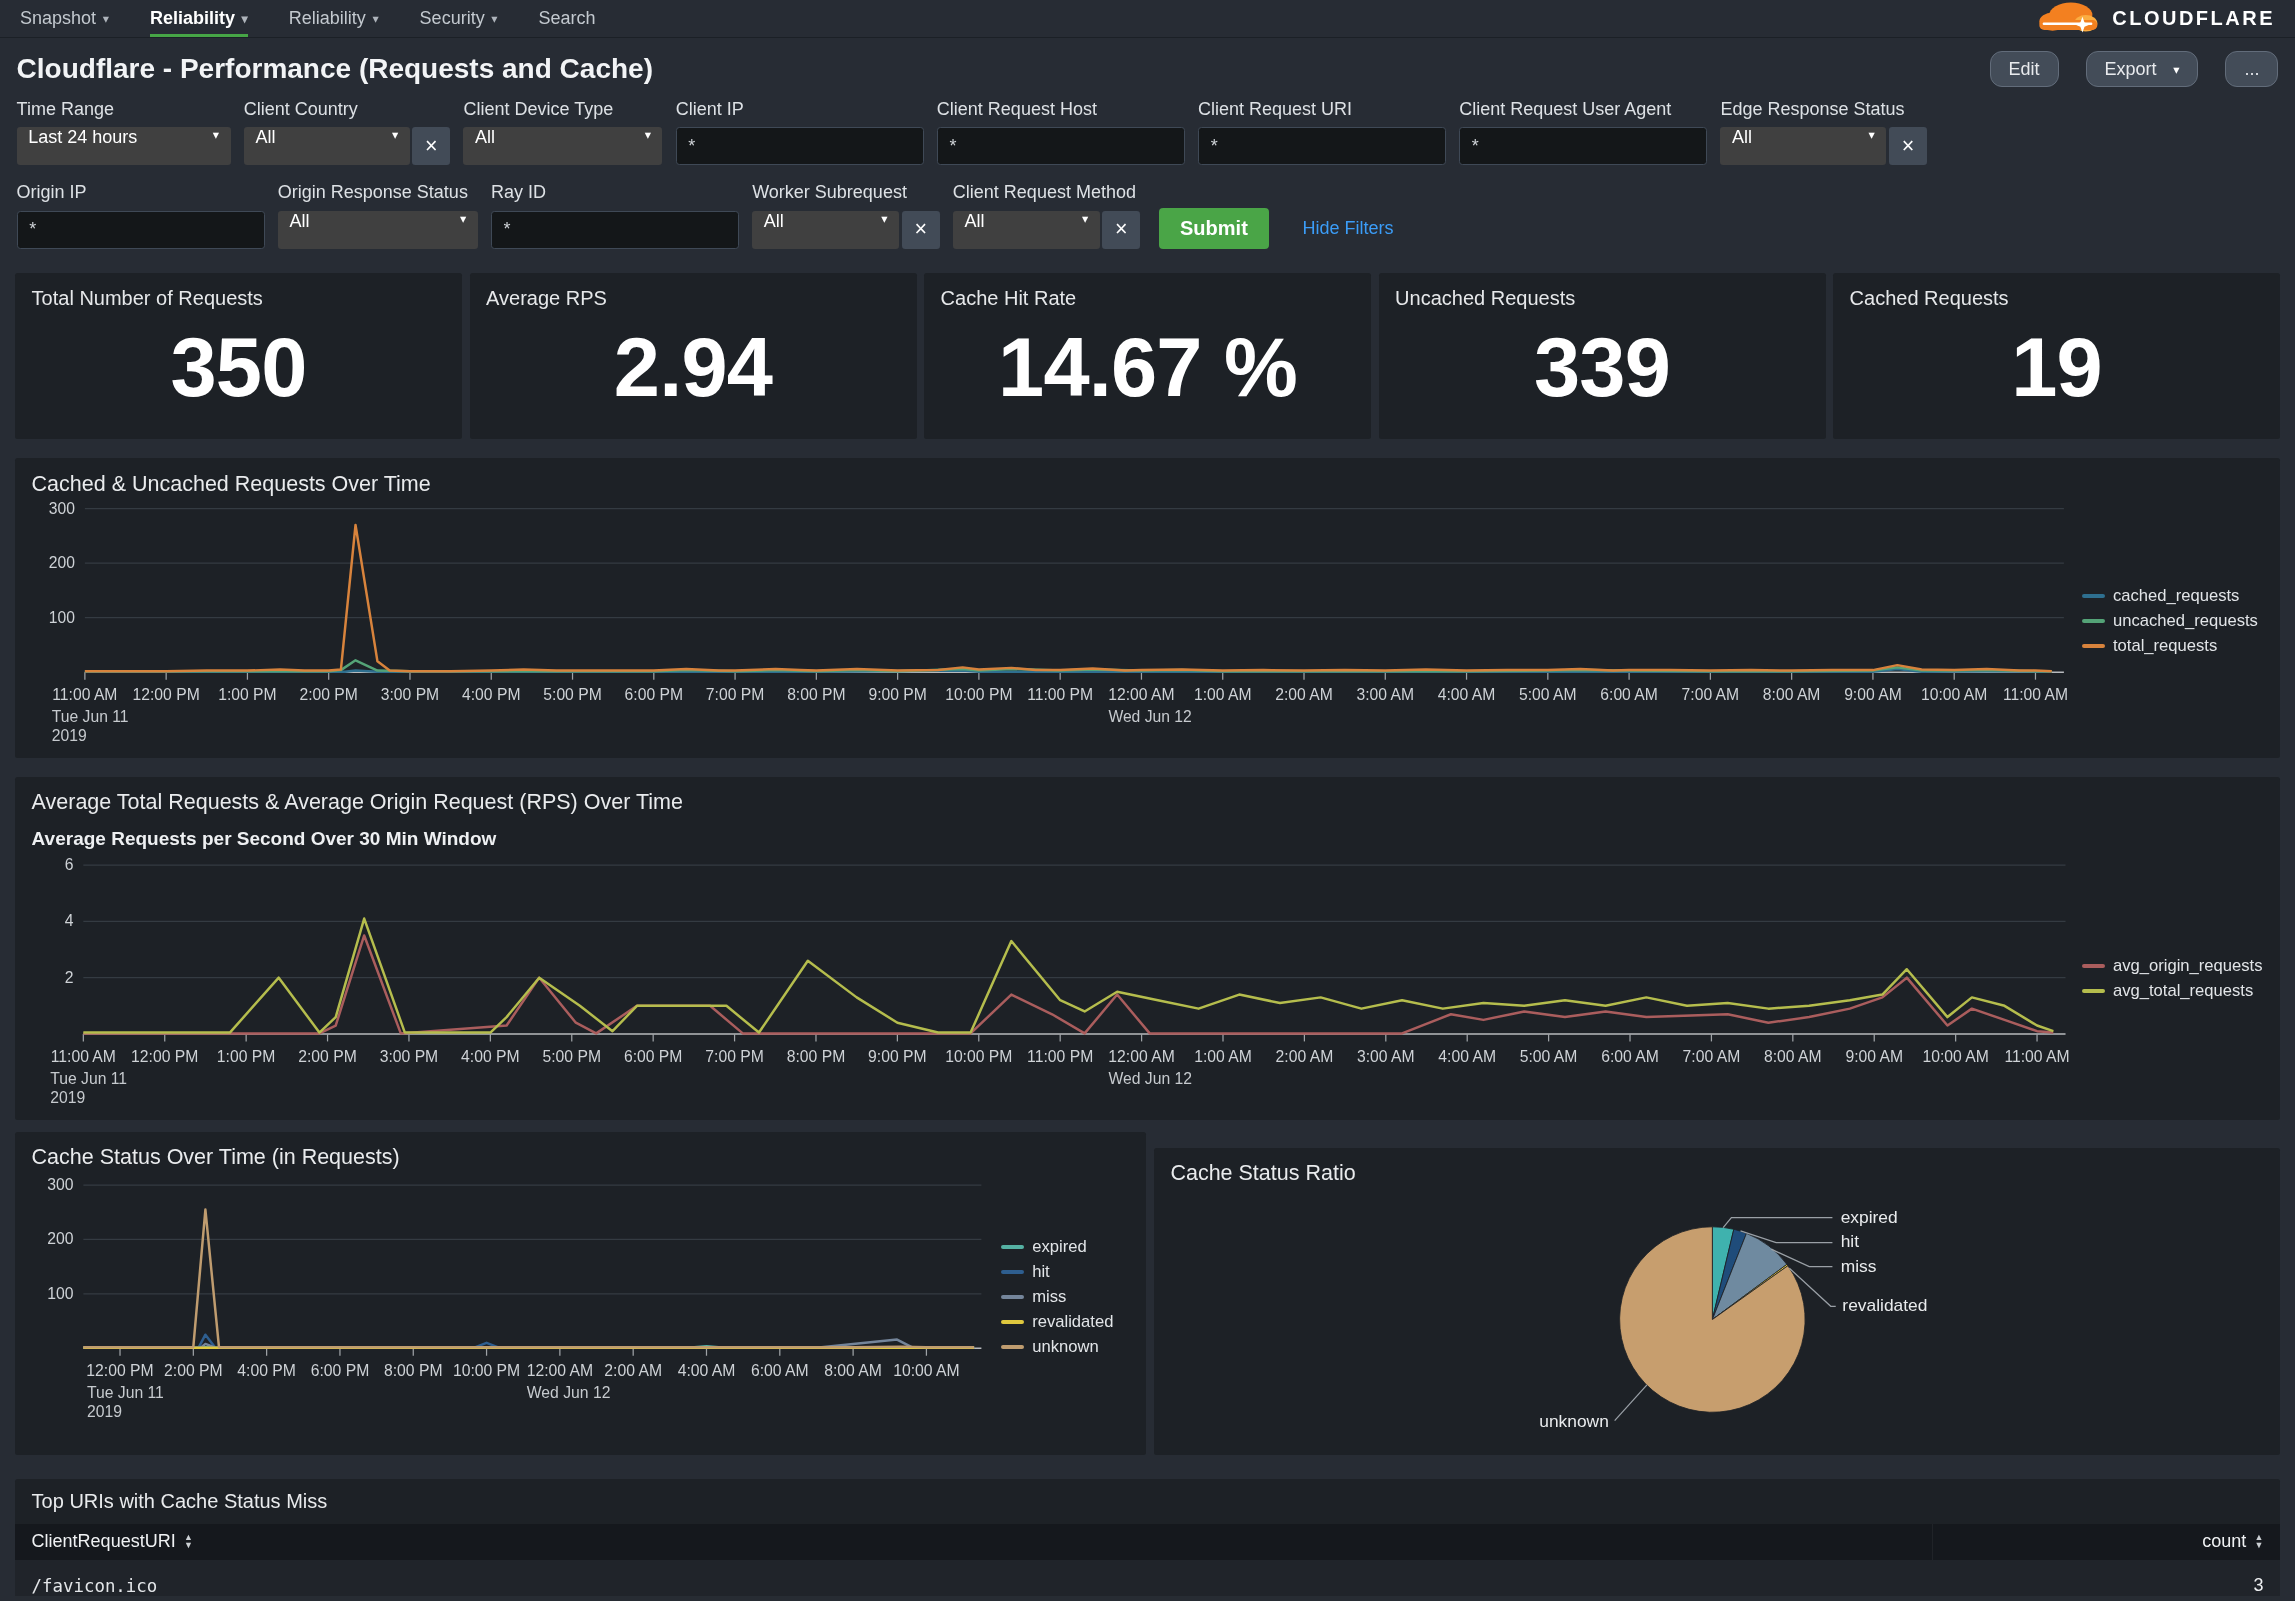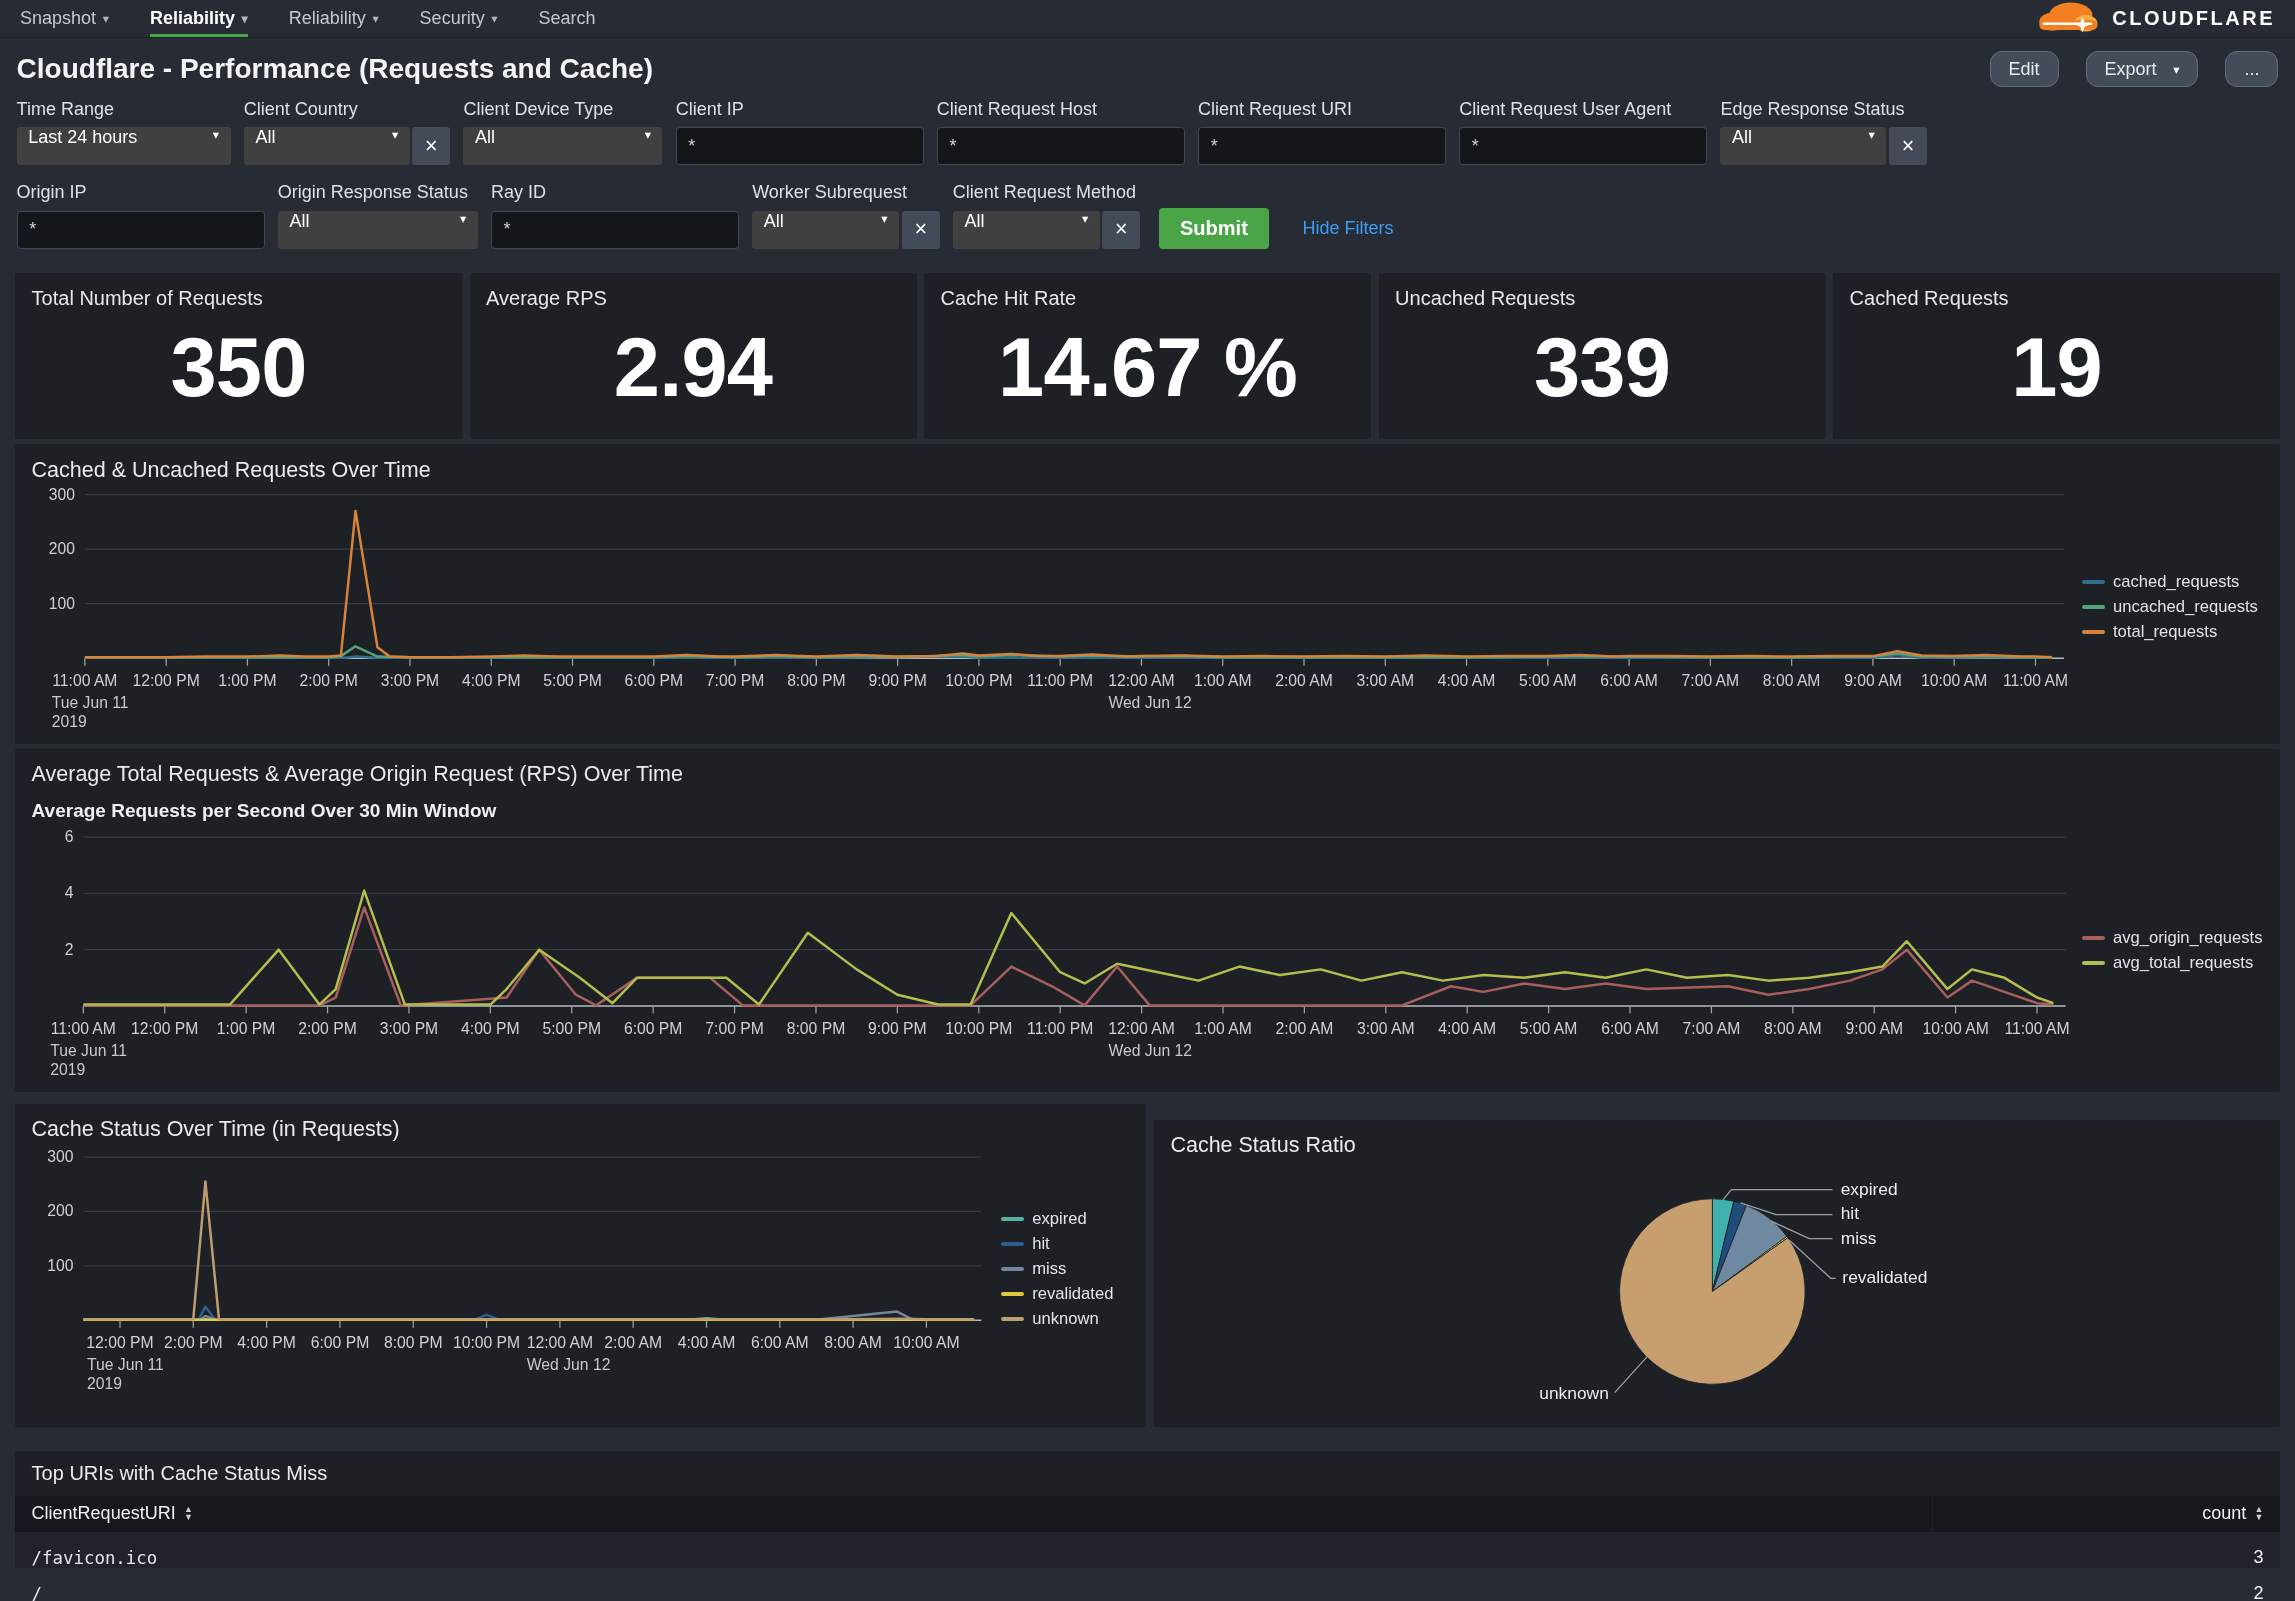--- a/index.html
+++ b/index.html
@@ -34,21 +34,21 @@
   .tinput { background:#141719; border:0.8px solid #3f4956; border-radius:3.3px; height:38px; padding:0 11.6px; font-size:18px; color:#cfd3d7; width:100%; }
   .submit-btn { background:#4aa547; border:none; border-radius:4.1px; color:#fff; font-weight:bold; font-size:20px; padding:0 21.5px; height:41px; cursor:pointer; align-self:flex-end; margin-left:5px; }
   .hide-link { font-size:18px; color:#3b9df8; cursor:pointer; align-self:center; margin-left:20px; padding-bottom:10px; }
   
   .content { padding:0 15px; }
   .panel { background:#1d2126; border-radius:2.5px; }
   .kpi-row { display:flex; gap:7.5px; margin-top:11.6px; }
   .kpi { flex:1; height:166px; padding:13.2px 16.6px; display:flex; flex-direction:column; }
   .kpi-label { font-size:20px; color:#e6e8ea; }
   .kpi-value { flex:1; display:flex; align-items:center; justify-content:center; font-size:83px; font-weight:bold; color:#fff; letter-spacing:-0.8px; }
-  .chart-panel { margin-top:5px; padding:13.2px 16.6px; }
+  .chart-panel { margin-top:19px; padding:13.2px 16.6px; }
   .chart-title { font-size:21.5px; color:#e9ebed; }
   .chart-sub { font-size:19px; font-weight:bold; color:#eef0f2; margin-top:13.2px; }
   .chart-flex { display:flex; align-items:center; }
   .legend { display:flex; flex-direction:column; gap:5px; min-width:190px; padding-left:8.3px; }
   .legend.small { min-width:124px; }
   .litem { display:flex; align-items:center; gap:8.3px; font-size:16.6px; color:#e2e5e8; }
   .lswatch { width:23px; height:4.1px; border-radius:2.5px; flex:none; }
   svg text.ylab, svg text.xlab { fill:#ced2d6; font-size:19px; font-family:"Liberation Sans",sans-serif; }
   svg text.sub { fill:#c6cace; }
   svg .grid { stroke:#343b42; stroke-width:1.5; }

